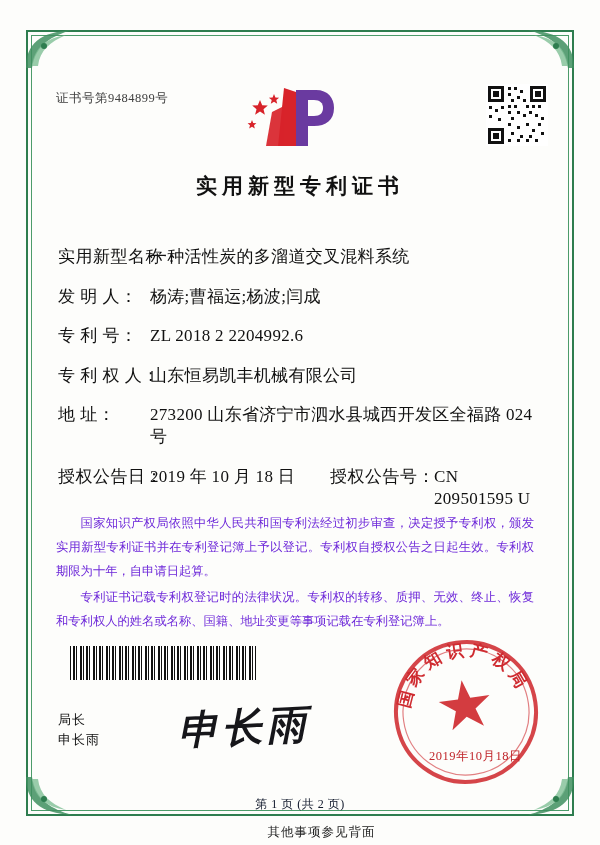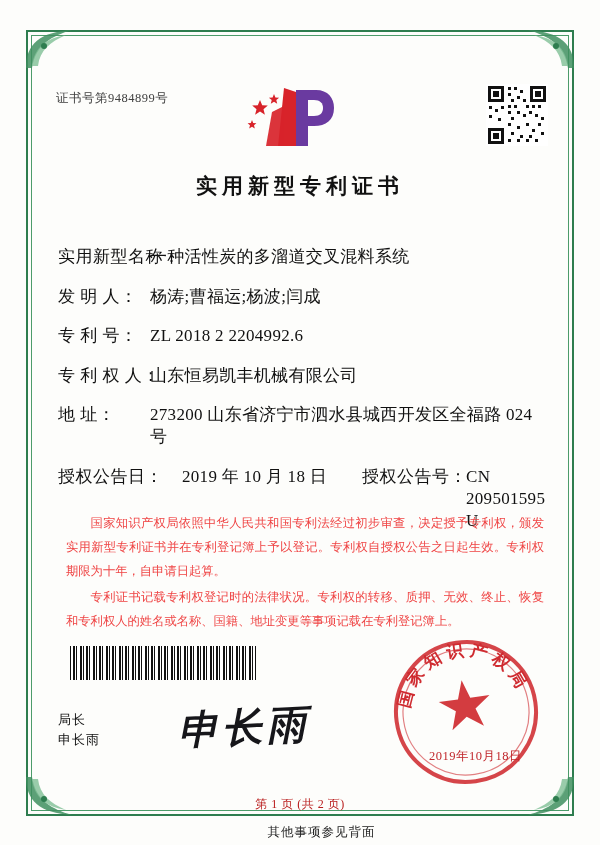--- a/index.html
+++ b/index.html
@@ -109,42 +109,41 @@
     letter-spacing: 0.5px;
     white-space: nowrap;
   }
   .field-value {
     flex: 1;
     letter-spacing: 0.3px;
   }
   .field-row.dual .field-value {
     flex: 0 0 auto;
     width: 180px;
-    margin-left: 32px;
   }
   .field-row.dual .field-label2 {
     flex: 0 0 auto;
     width: 104px;
     white-space: nowrap;
     letter-spacing: 0.5px;
   }
   .field-row.dual .field-value2 {
     flex: 1;
     letter-spacing: 0.3px;
   }
 
   
   .paras {
     position: absolute;
-    left: 66px;
+    left: 56px;
     top: 512px;
     width: 478px;
     font-size: 12.3px;
     line-height: 1.95;
-    color: #ef4444;
+    color: #6d28d9;
     text-align: justify;
   }
   .para { text-indent: 2em; margin: 0 0 2px 0; }
 
   
   .barcode {
     position: absolute;
     left: 70px;
     top: 646px;
     width: 186px;
@@ -197,21 +196,21 @@
     letter-spacing: 0.5px;
   }
 
   
   .page-no {
     position: absolute;
     left: 0; right: 0;
     top: 796px;
     text-align: center;
     font-size: 12px;
-    color: #b91c1c;
+    color: #0f172a;
     letter-spacing: 0.5px;
   }
   .bottom-note {
     position: absolute;
     left: 0; right: 0;
     top: 824px;
     text-align: center;
     font-size: 12.5px;
     color: #222;
     letter-spacing: 1px;

